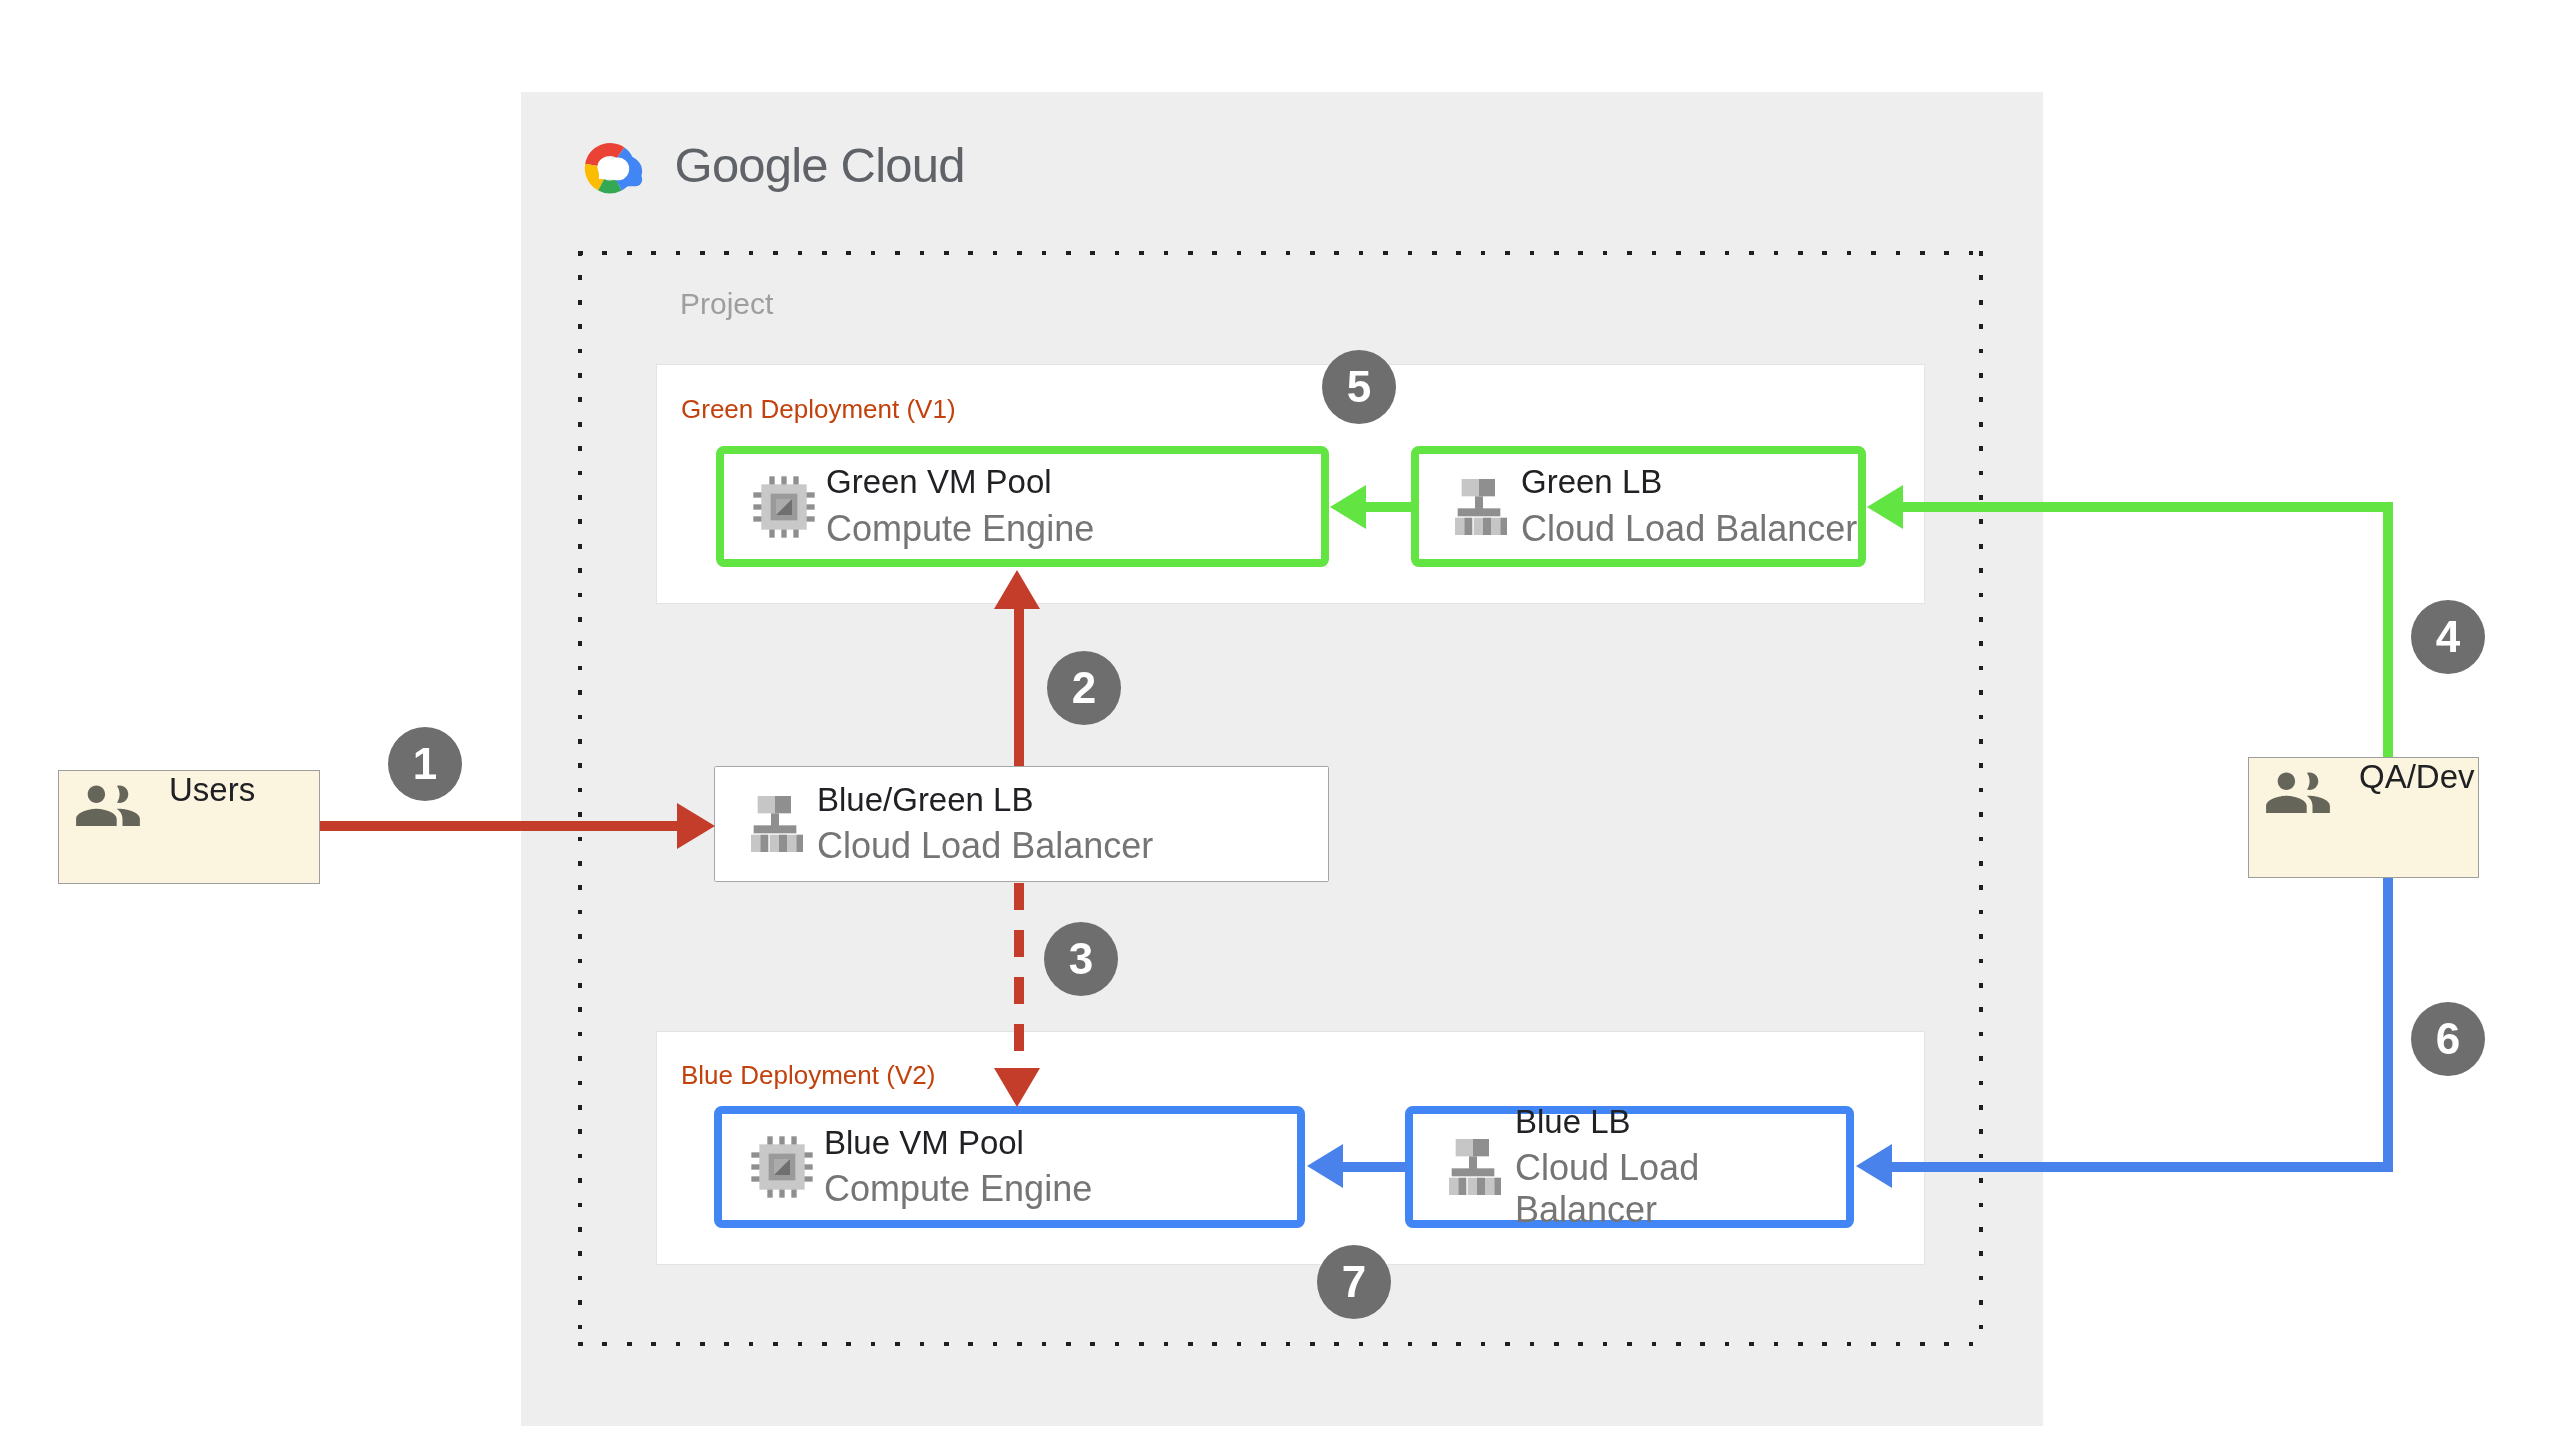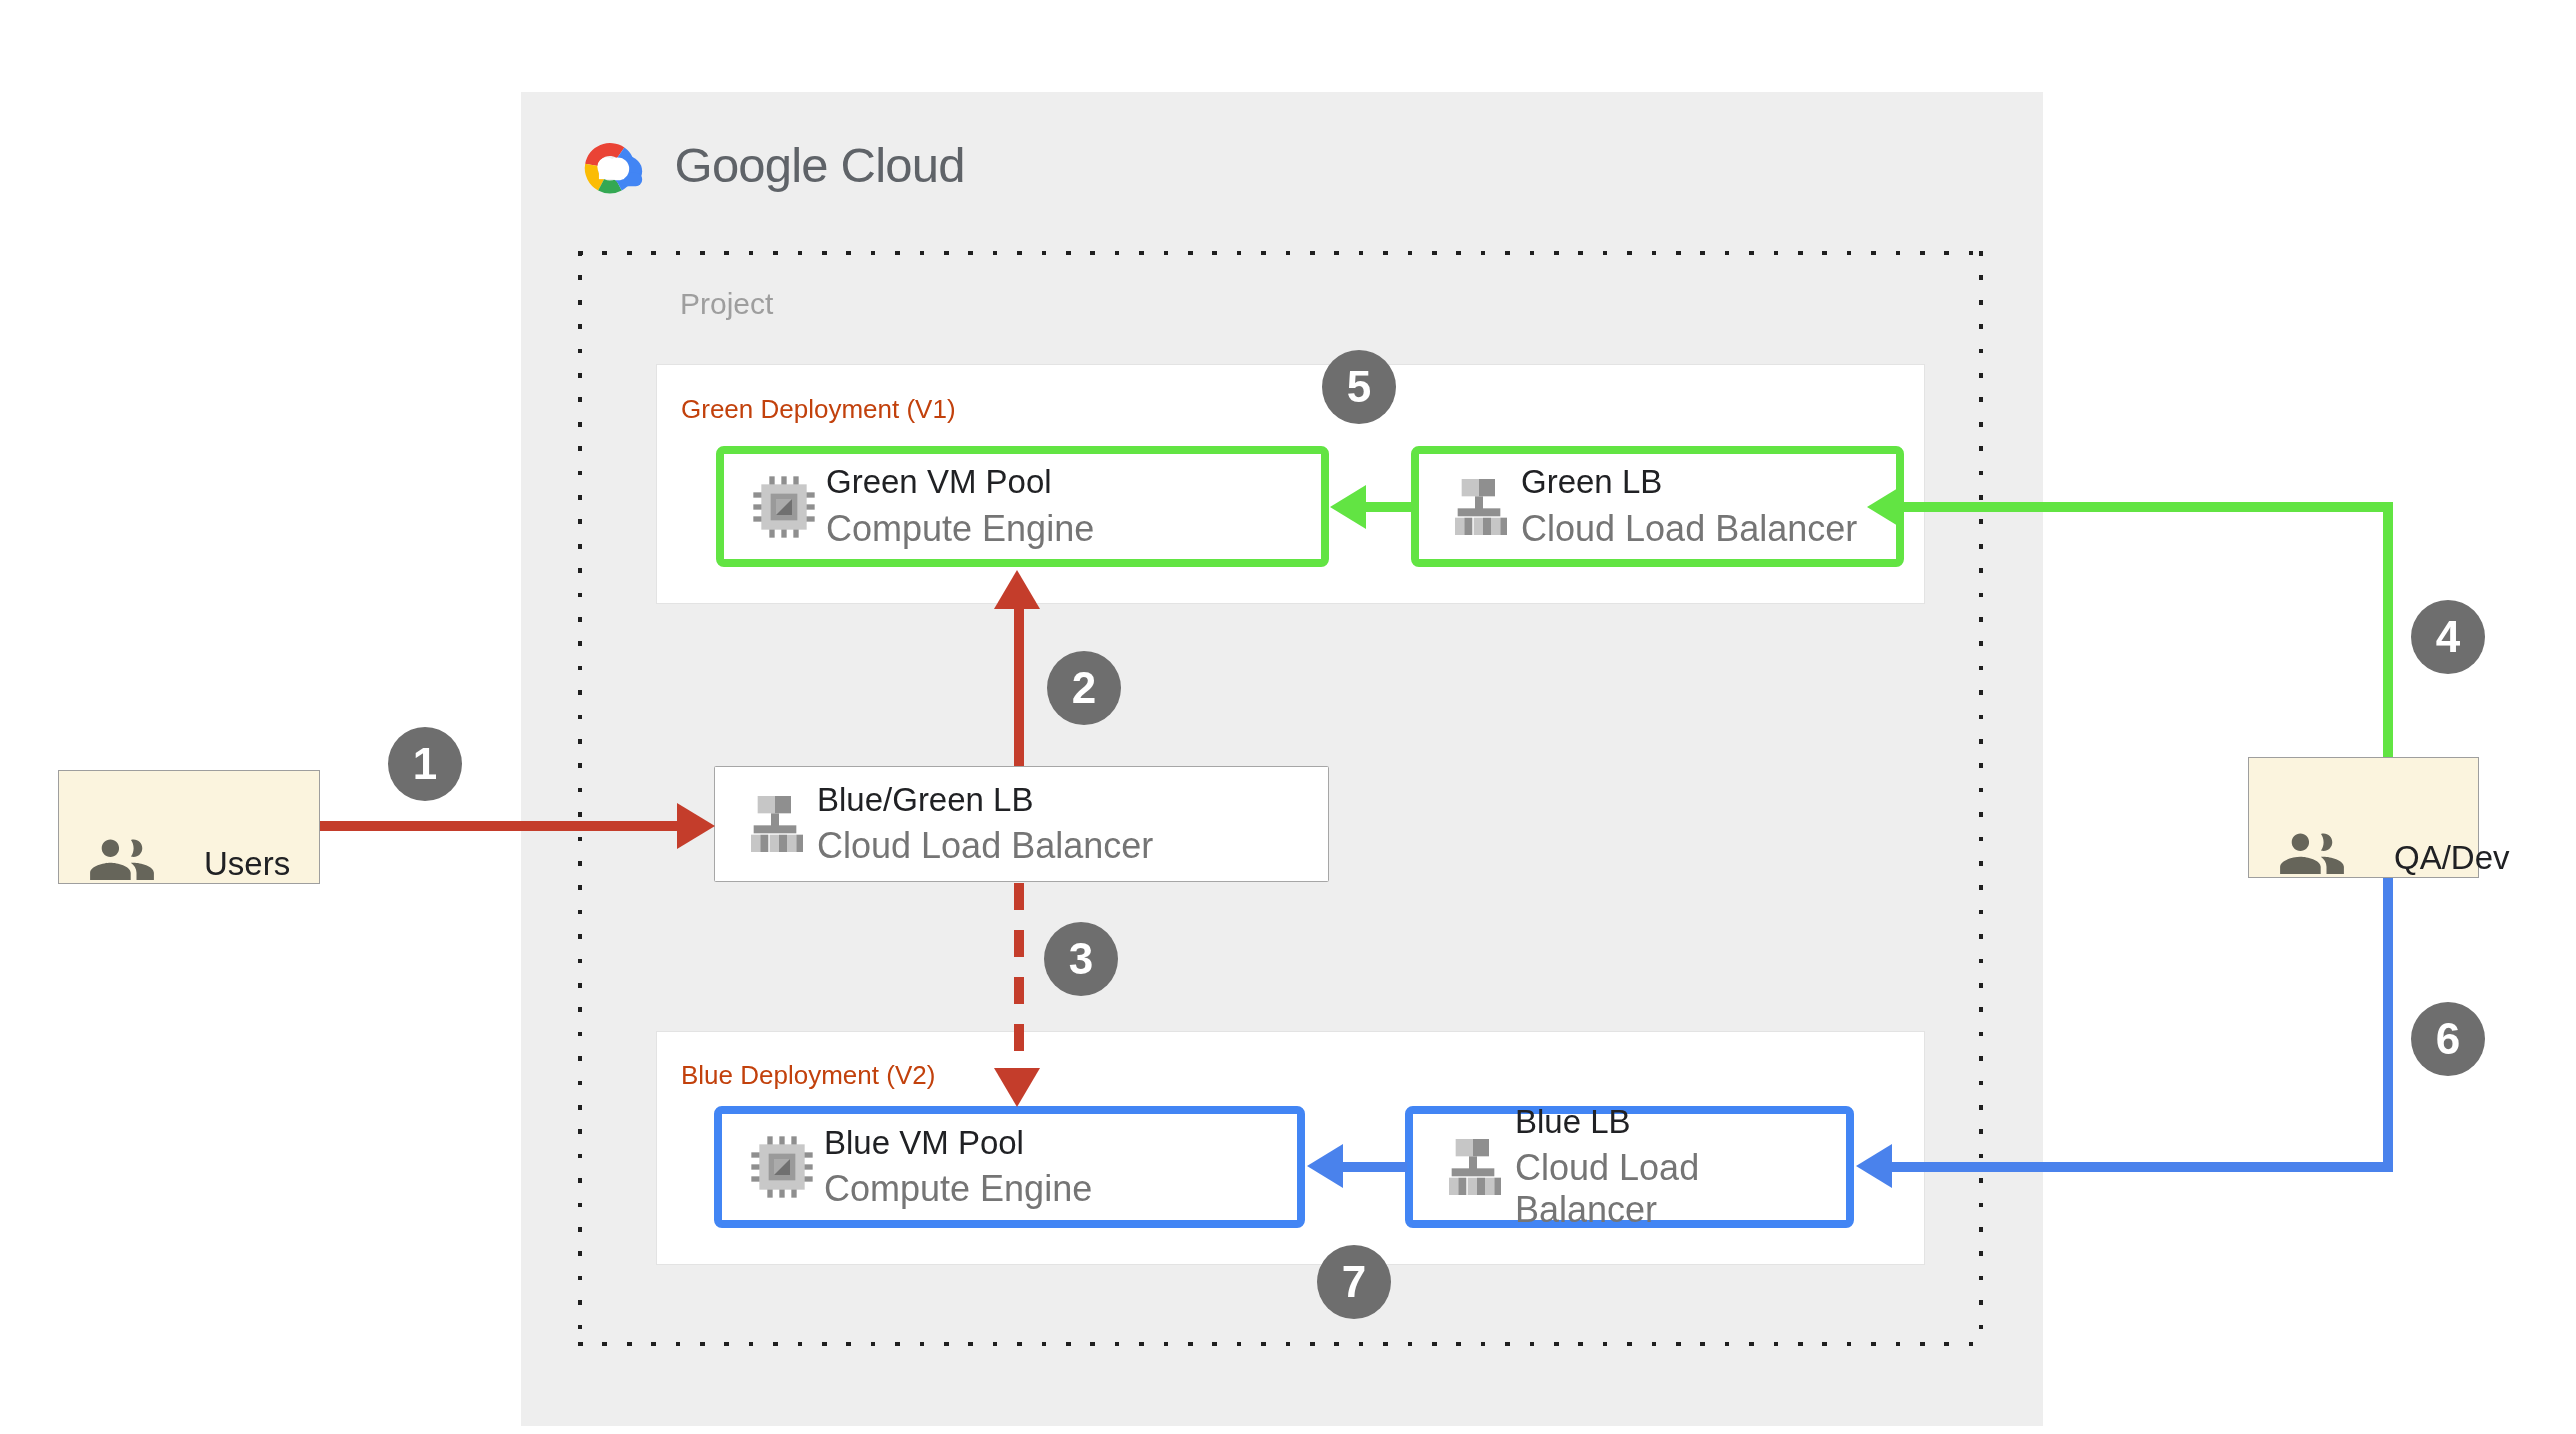--- a/index.html
+++ b/index.html
@@ -24,21 +24,21 @@
   .dep-box{background:#fff;border:1.6px solid #E3E3E3;}
   .dep-label{font-size:26px;color:#c2410c;}
   .node{background:#fff;border-radius:7.9px;display:flex;align-items:center;
         padding-left:28px;gap:10px;box-sizing:border-box;}
   .node-green{border:8.6px solid var(--green);}
   .node-blue{border:8.6px solid var(--blue-border);}
   .node-gray{border:1.6px solid #A6A6A6;border-radius:1.6px;}
   .ntitle{font-size:33px;color:#202124;margin-bottom:6.3px;}
   .nsub{font-size:36px;color:#757575;}
   .actor{background:var(--actor-bg);border:1.6px solid #9E9E9E;display:flex;
-         align-items:flex-end;padding-left:27px;gap:46px;box-sizing:border-box;}
+         align-items:flex-start;padding-left:13px;gap:25px;box-sizing:border-box;}
   .actor-label{font-size:33px;color:#202124;}
   .hline{height:10.2px;}
   .vline{width:10.2px;}
   .bg-red{background:var(--red);} .bg-green{background:var(--green);} .bg-blue{background:var(--blue);}
   .dash-red{background:repeating-linear-gradient(180deg,var(--red) 0 27px,transparent 27px 47px);}
   .head{width:0;height:0;}
   .head-right{border-top:23.6px solid transparent;border-bottom:23.6px solid transparent;
               border-left:38px solid var(--c);}
   .head-left{border-top:22px solid transparent;border-bottom:22px solid transparent;
              border-right:36px solid var(--c);}
@@ -111,21 +111,21 @@
         <rect x="18" y="18" width="12" height="12" fill="#707070"></rect>
         <polygon points="18,18 30,18 18,30" fill="#ABABAB"></polygon>
       </svg>
     </span>
     <div>
       <div class="ntitle">Green VM Pool</div>
       <div class="nsub">Compute Engine</div>
     </div>
   </div>
 
-  <div class="abs node node-green" style="left:1411px;top:415px;width:493px;height:121px;">
+  <div class="abs node node-green" style="left:1411px;top:415px;width:455px;height:121px;">
     <span>
       <svg width="64" height="64" viewBox="0 0 48 48">
         <rect x="11" y="3" width="13" height="13" fill="#C6C6C6"></rect>
         <rect x="24" y="3" width="12" height="13" fill="#8F8F8F"></rect>
         <rect x="21" y="16" width="6" height="10" fill="#8F8F8F"></rect>
         <rect x="8" y="25" width="32" height="6" fill="#8F8F8F"></rect>
         <rect x="6" y="32" width="7" height="13" fill="#C6C6C6"></rect>
           <rect x="13" y="32" width="6" height="13" fill="#8F8F8F"></rect>
         <rect x="20" y="32" width="7" height="13" fill="#C6C6C6"></rect>
           <rect x="27" y="32" width="6" height="13" fill="#8F8F8F"></rect>

